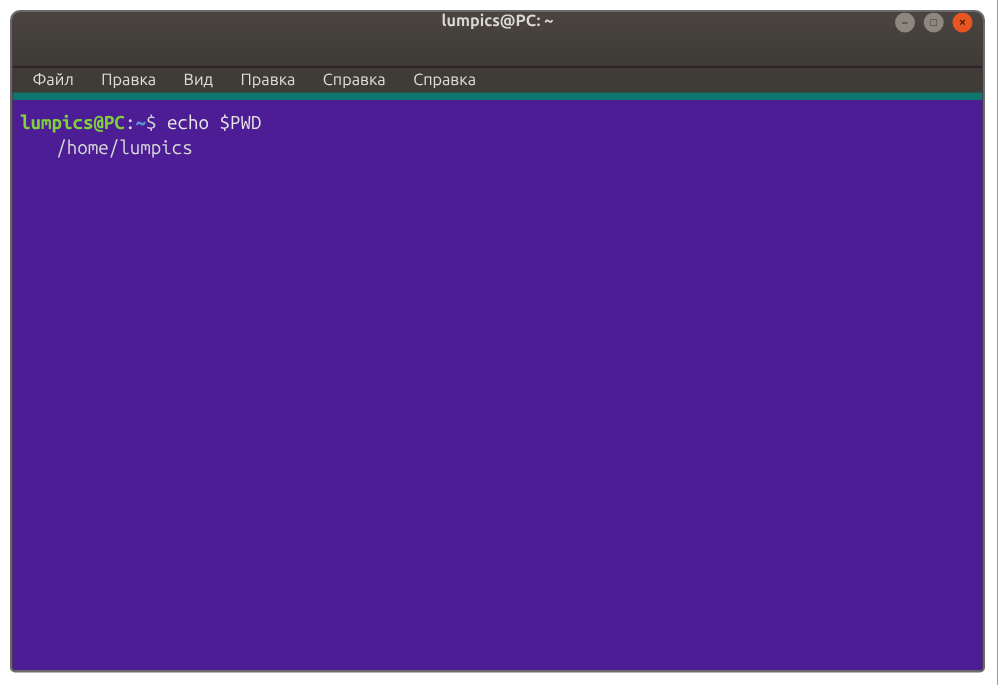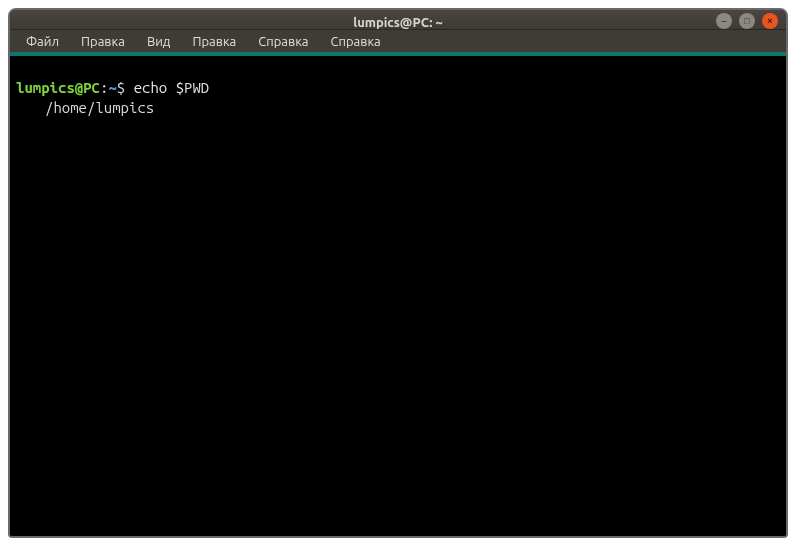--- a/index.html
+++ b/index.html
@@ -18,24 +18,24 @@
       width: 780px;
       height: 530px;
       border: 2px solid #6a6a6a;
       border-radius: 8px 8px 4px 4px;
       overflow: hidden;
       background: #2d0a22;
       display: flex;
       flex-direction: column;
     }
     .titlebar {
-      height: 20px;
+      height: 44px;
       background: linear-gradient(to bottom, #4a4540, #3e3a36);
       display: flex;
-      align-items: flex-end;
+      align-items: flex-start;
       position: relative;
       padding: 0 8px;
       border-bottom: 1px solid #2a2724;
     }
     .titlebar-title {
       position: absolute;
       left: 0;
       right: 0;
       text-align: center;
       color: #dcd8d2;
@@ -69,35 +69,35 @@
     .ctrl-glyph {
       line-height: 1;
       font-family: sans-serif;
     }
     .menubar {
       height: 26px;
       background: #3f3b37;
       display: flex;
       align-items: center;
       padding: 0 6px;
-      border-bottom: 4px solid #0f766e;
+      border-bottom: 6px solid #0f766e;
       gap: 2px;
     }
     .menu-item {
       font-family: Ubuntu, "DejaVu Sans", sans-serif;
       font-size: 13px;
       color: #e2ddd6;
       padding: 3px 10px;
       cursor: pointer;
       border-radius: 3px;
     }
     .terminal-body {
       flex: 1;
-      background: #000000;
-      padding: 22px 6px;
+      background: #4c1d95;
+      padding: 8px 6px;
       font-size: 15px;
       line-height: 1.35;
       color: #d8d8d8;
       overflow: hidden;
     }
     .line {
       white-space: pre;
       font-family: "Ubuntu Mono", "DejaVu Sans Mono", monospace;
     }
     .prompt-user { color: #7fd13b; font-weight: bold; }

